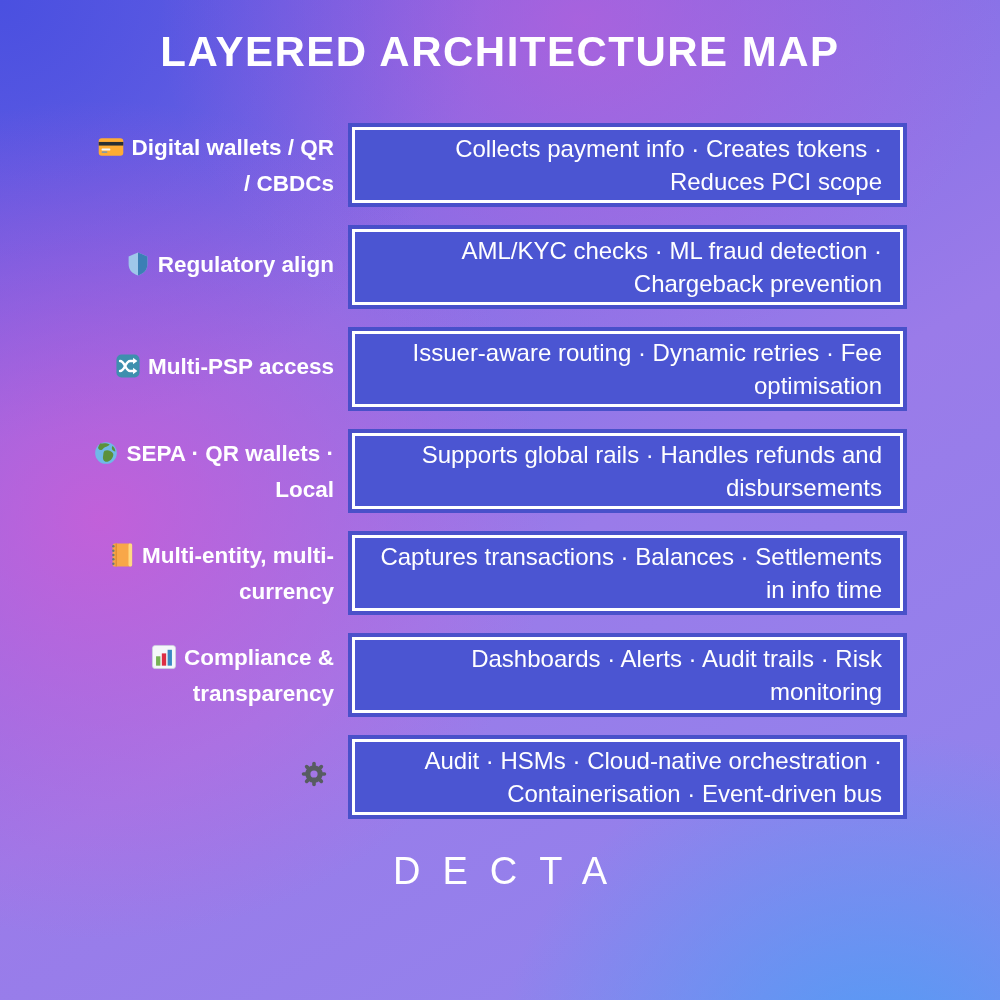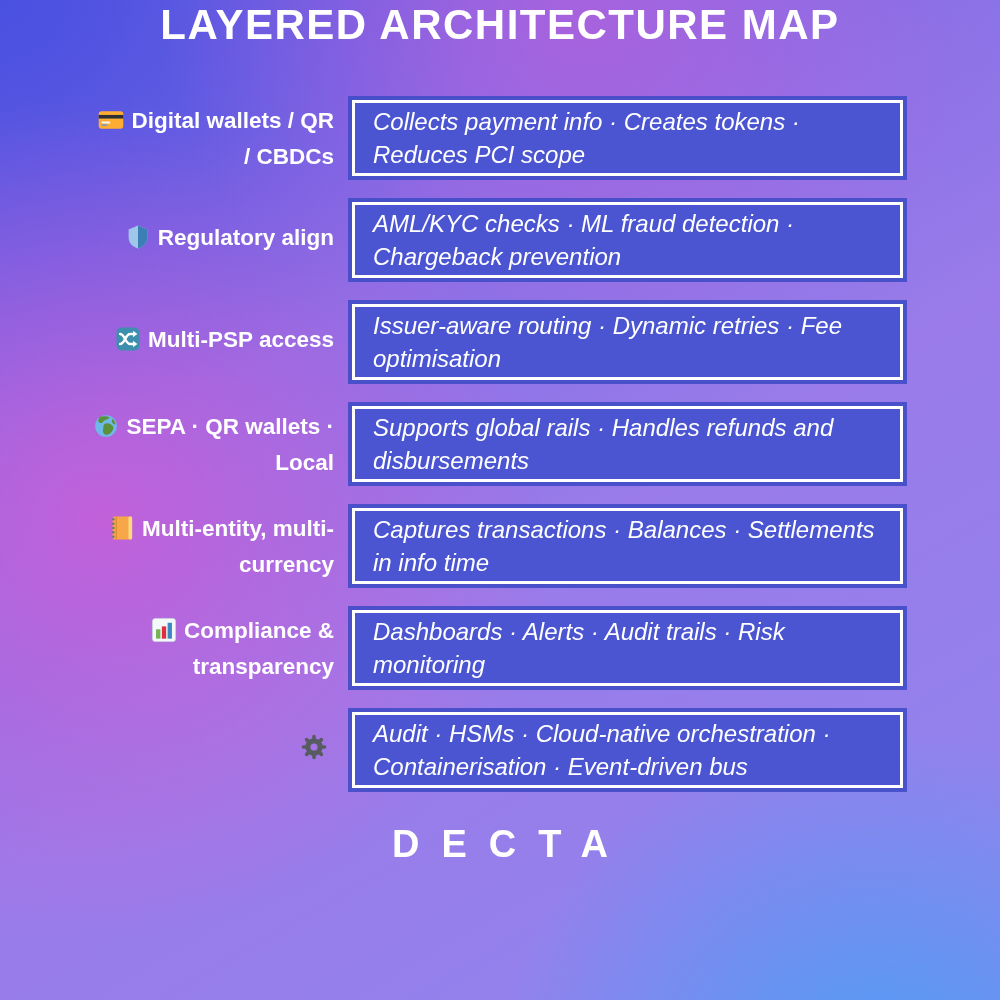--- a/index.html
+++ b/index.html
@@ -9,46 +9,46 @@
     background-color:#8f7ae8;
     background-image:
       radial-gradient(55% 50% at 88% 108%, #4f9df5 0%, rgba(79,157,245,0) 70%),
       radial-gradient(45% 42% at 10% 52%, rgba(207,92,214,0.80) 0%, rgba(207,92,214,0) 100%),
       radial-gradient(42% 34% at 58% 2%, rgba(196,92,216,0.60) 0%, rgba(196,92,216,0) 100%),
       radial-gradient(48% 44% at 0% 0%, #4a50e0 0%, rgba(74,80,224,0) 100%),
       linear-gradient(150deg,#6a61e4 0%, #9a7be9 55%, #8f85ee 100%);
   }
   .canvas{width:1000px;height:1000px;display:flex;flex-direction:column;}
   .title{
-    text-align:center;color:#fff;
+    margin-top:27px;text-align:center;color:#fff;
     font-size:42px;font-weight:bold;letter-spacing:1.5px;line-height:50px;
   }
   .rows{margin-top:46px;padding:0 93px 0 92px;display:flex;flex-direction:column;gap:18px;}
   .row{display:flex;align-items:stretch;gap:14px;height:84px;}
   .label-cell{
     width:242px;flex:0 0 242px;display:flex;align-items:center;justify-content:flex-end;
   }
   .label-text{
     color:#fff;font-size:22.5px;font-weight:bold;line-height:31px;
     text-align:right;white-space:pre-line;
   }
   .icon{display:inline-block;vertical-align:-5px;margin-right:7px;}
   .box{
     flex:1;display:flex;align-items:center;justify-content:center;
     background:#4b55d2;border:3px solid #ffffff;
     box-shadow:0 0 0 4px rgba(64,76,198,0.9);
     margin:4px 4px;
   }
   .box-text{
-    color:#fff;font-style:italic;font-size:24px;line-height:33px;
-    text-align:left;padding:0 18px;
+    color:#fff;font-size:24px;line-height:33px;
+    text-align:right;padding:0 18px;
   }
   .brand{
     margin-top:30px;text-align:center;color:#fff;
-    font-size:38px;font-weight:700;letter-spacing:22px;padding-left:22px;line-height:44px;
+    font-size:38px;font-weight:400;letter-spacing:22px;padding-left:22px;line-height:44px;
   }
 </style>
 </head>
 <body>
 
 <div class="canvas">
 
   <div class="title">LAYERED ARCHITECTURE MAP</div>
 
   <div class="rows">

